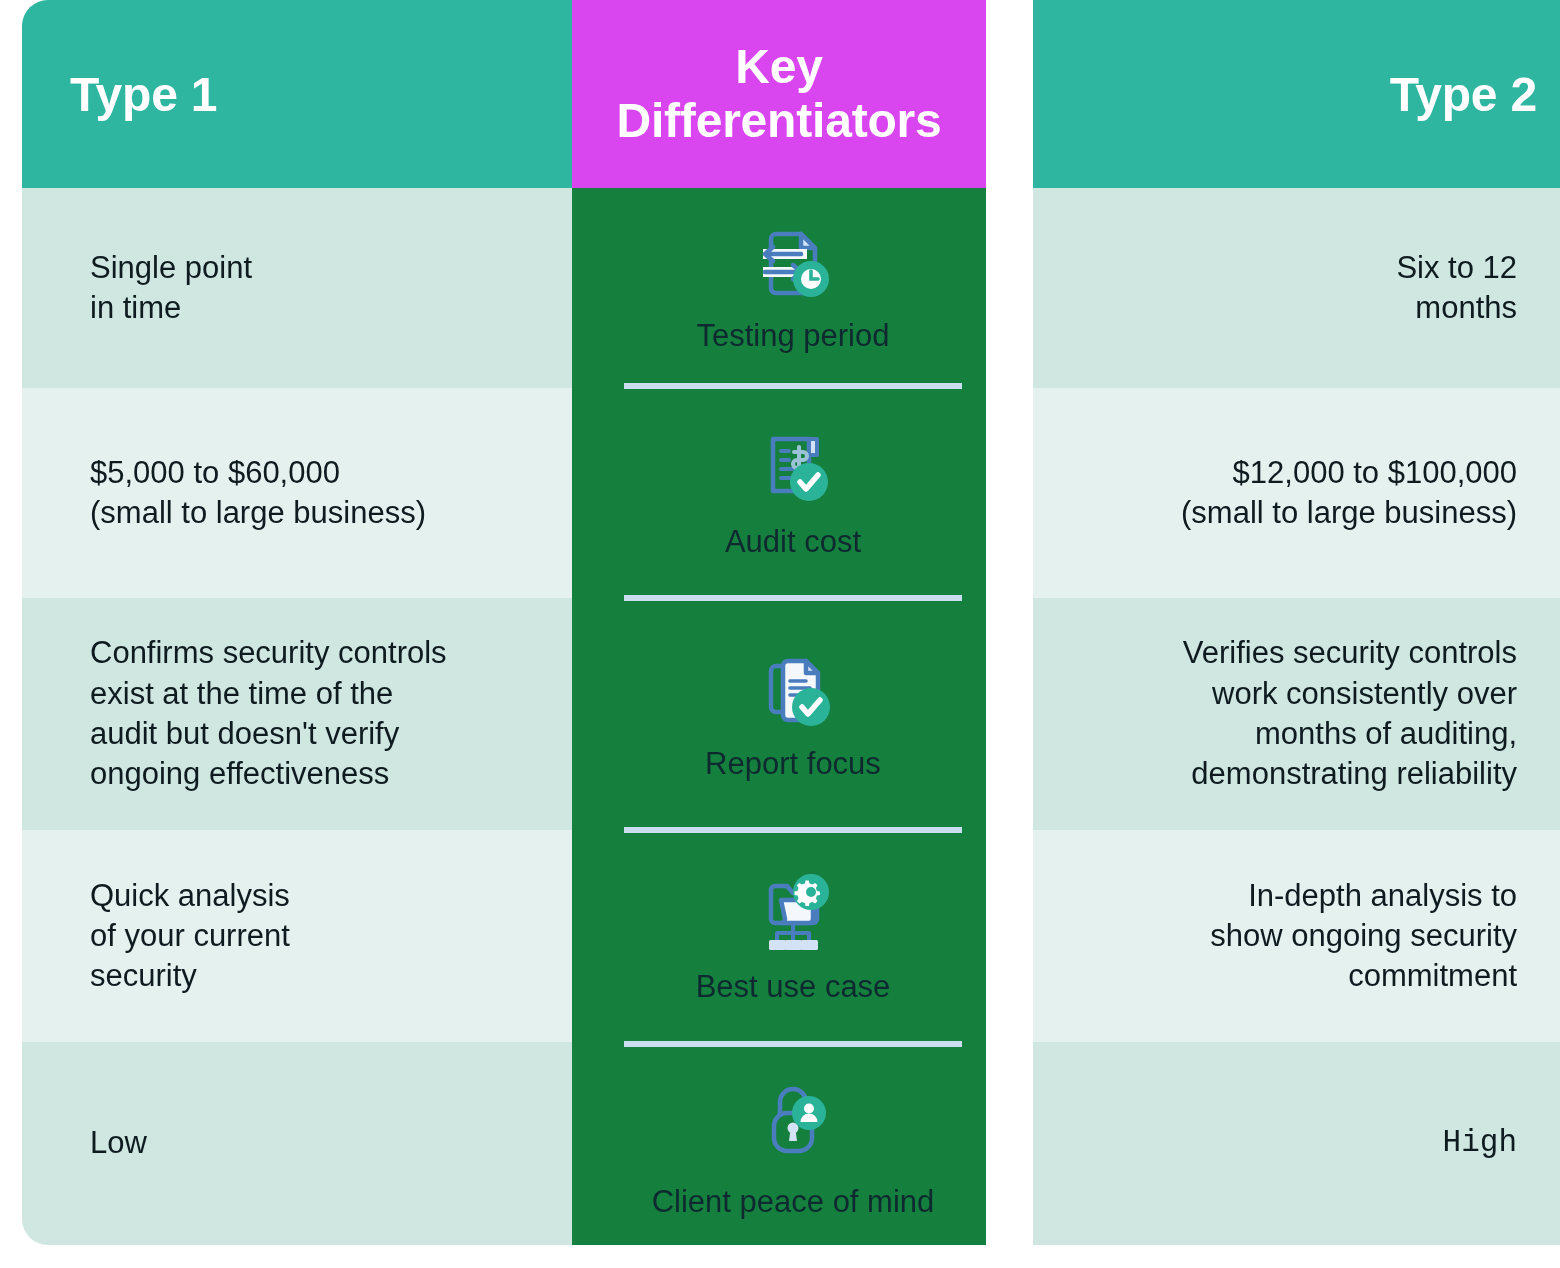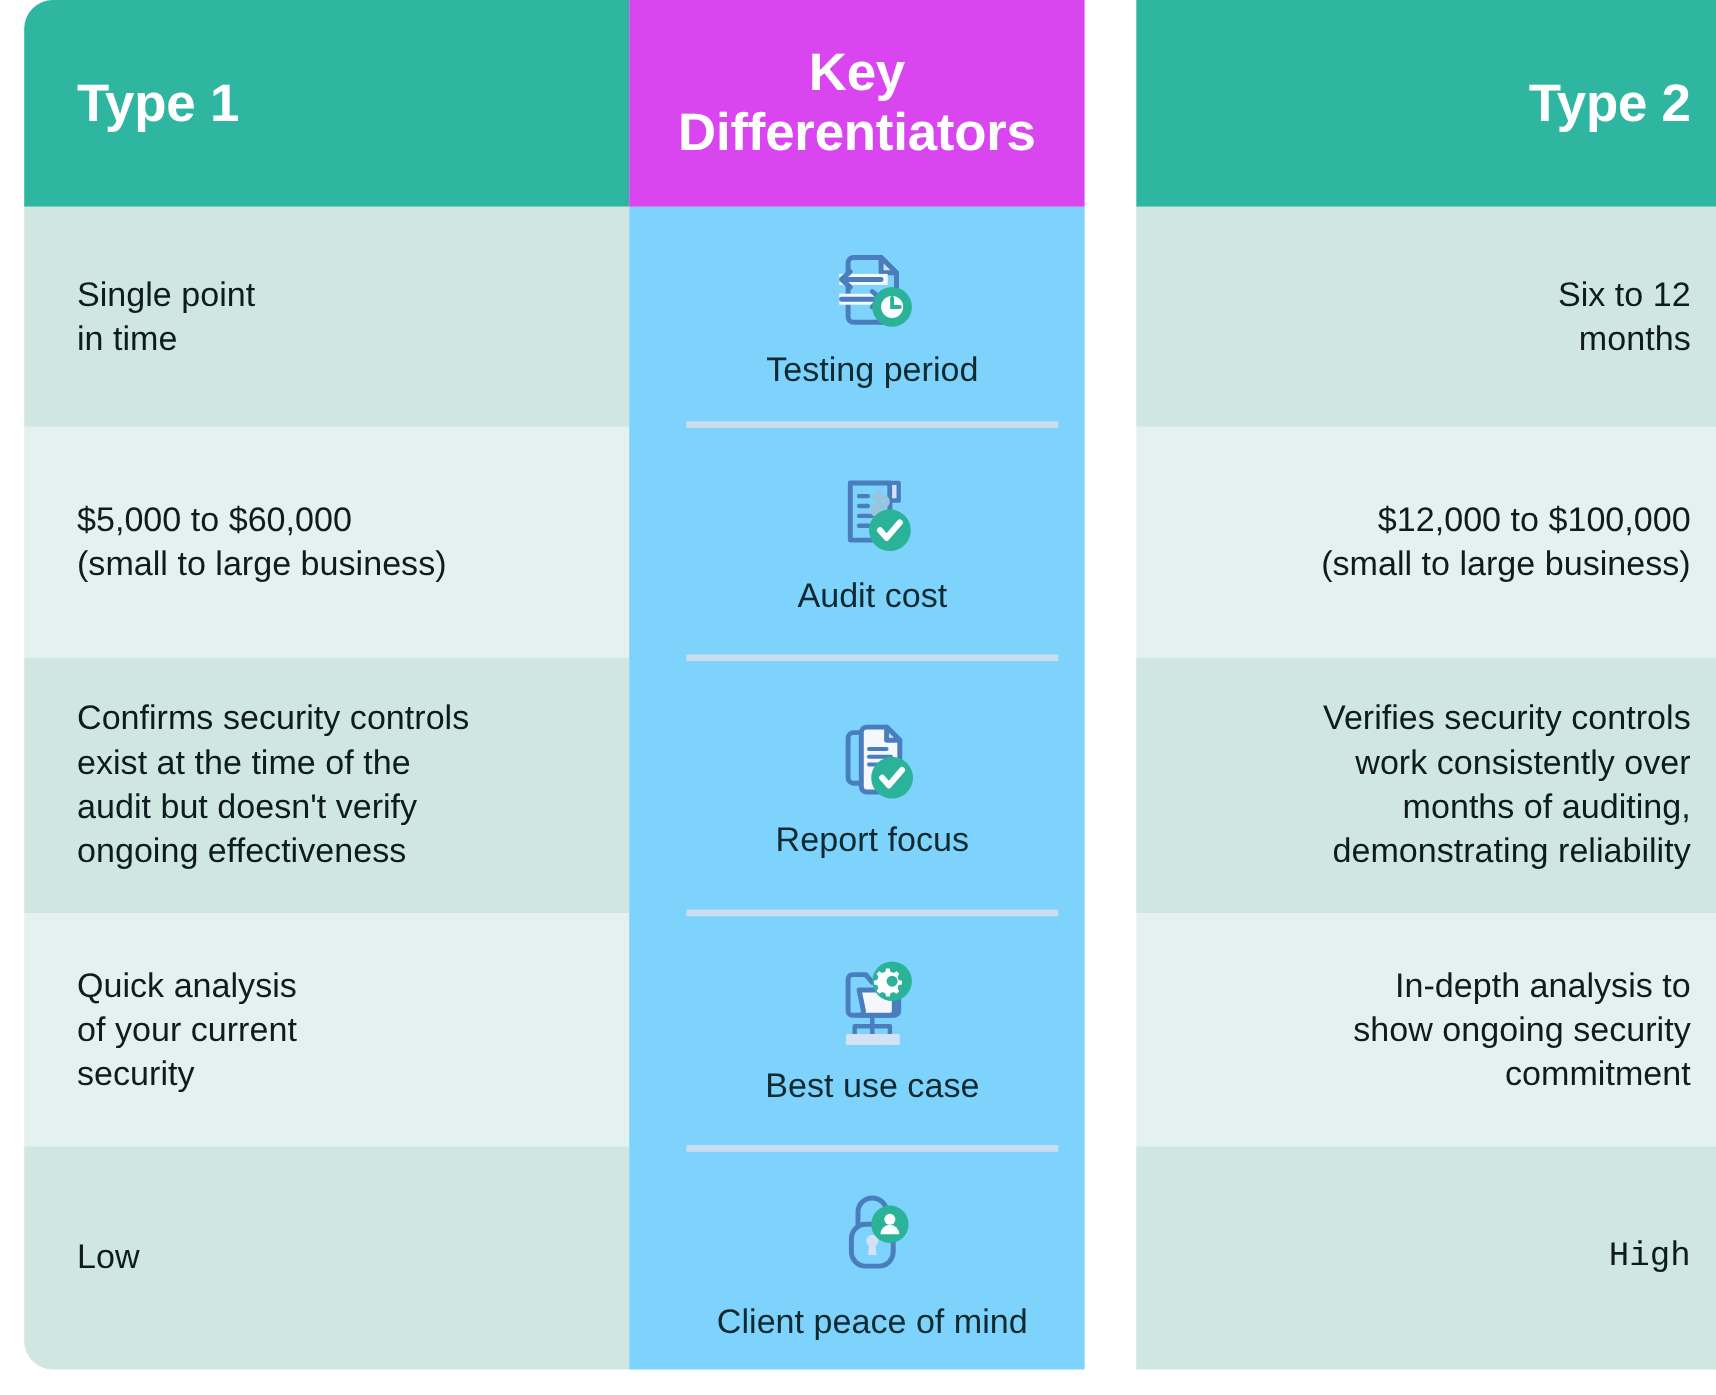--- a/index.html
+++ b/index.html
@@ -55,21 +55,21 @@
     justify-content: flex-end;
     padding-right: 48px;
   }
 
   
   .side-body { display: flex; flex-direction: column; }
 
   .cell {
     display: flex;
     align-items: center;
-    padding: 0 48px;
+    padding: 0 68px;
     font-size: 31px;
     line-height: 1.30;
     color: #0E1B1F;
     white-space: pre-line;
   }
   .cell.left-al  { justify-content: flex-start; text-align: left; }
   .cell.right-al { justify-content: flex-end;  text-align: right; }
 
   .bg-a { background: #CFE7E0; }
   .bg-b { background: #E4F1EF; }
@@ -78,21 +78,21 @@
   .r2 { height: 210px; }
   .r3 { height: 232px; }
   .r4 { height: 212px; }
   .r5 { height: 203px; }
 
   .col-left  .r5 { border-bottom-left-radius: 26px; }
   .col-right .r5 { border-bottom-right-radius: 26px; font-family: Liberation Mono, monospace; }
 
   
   .mid-body {
-    background: #7dd3fc;
+    background: #15803d;
     height: 1057px;
     display: flex;
     flex-direction: column;
     align-items: center;
     padding-left: 28px;
   }
 
   .diff {
     width: 100%;
     display: flex;

